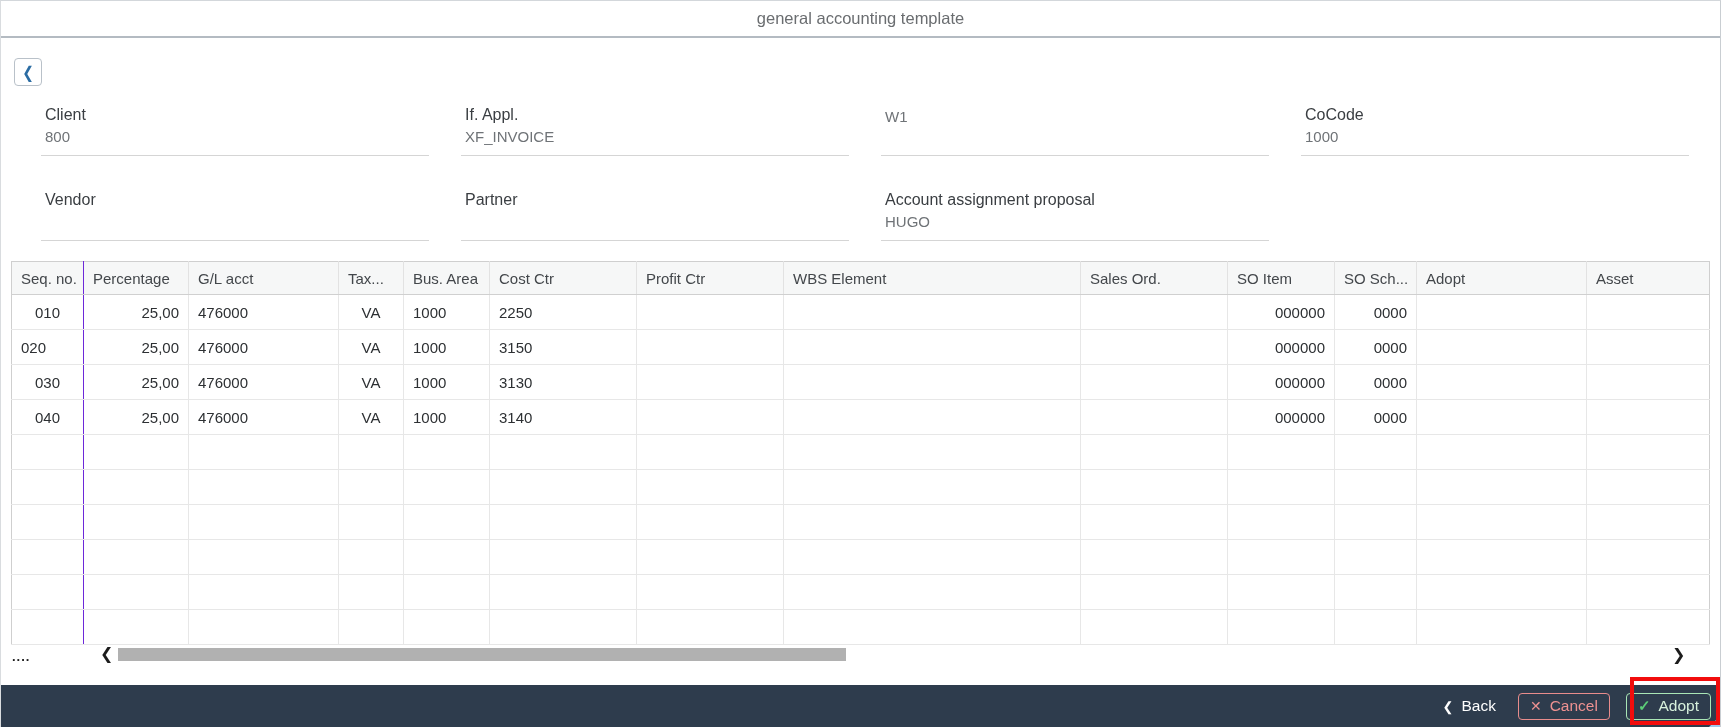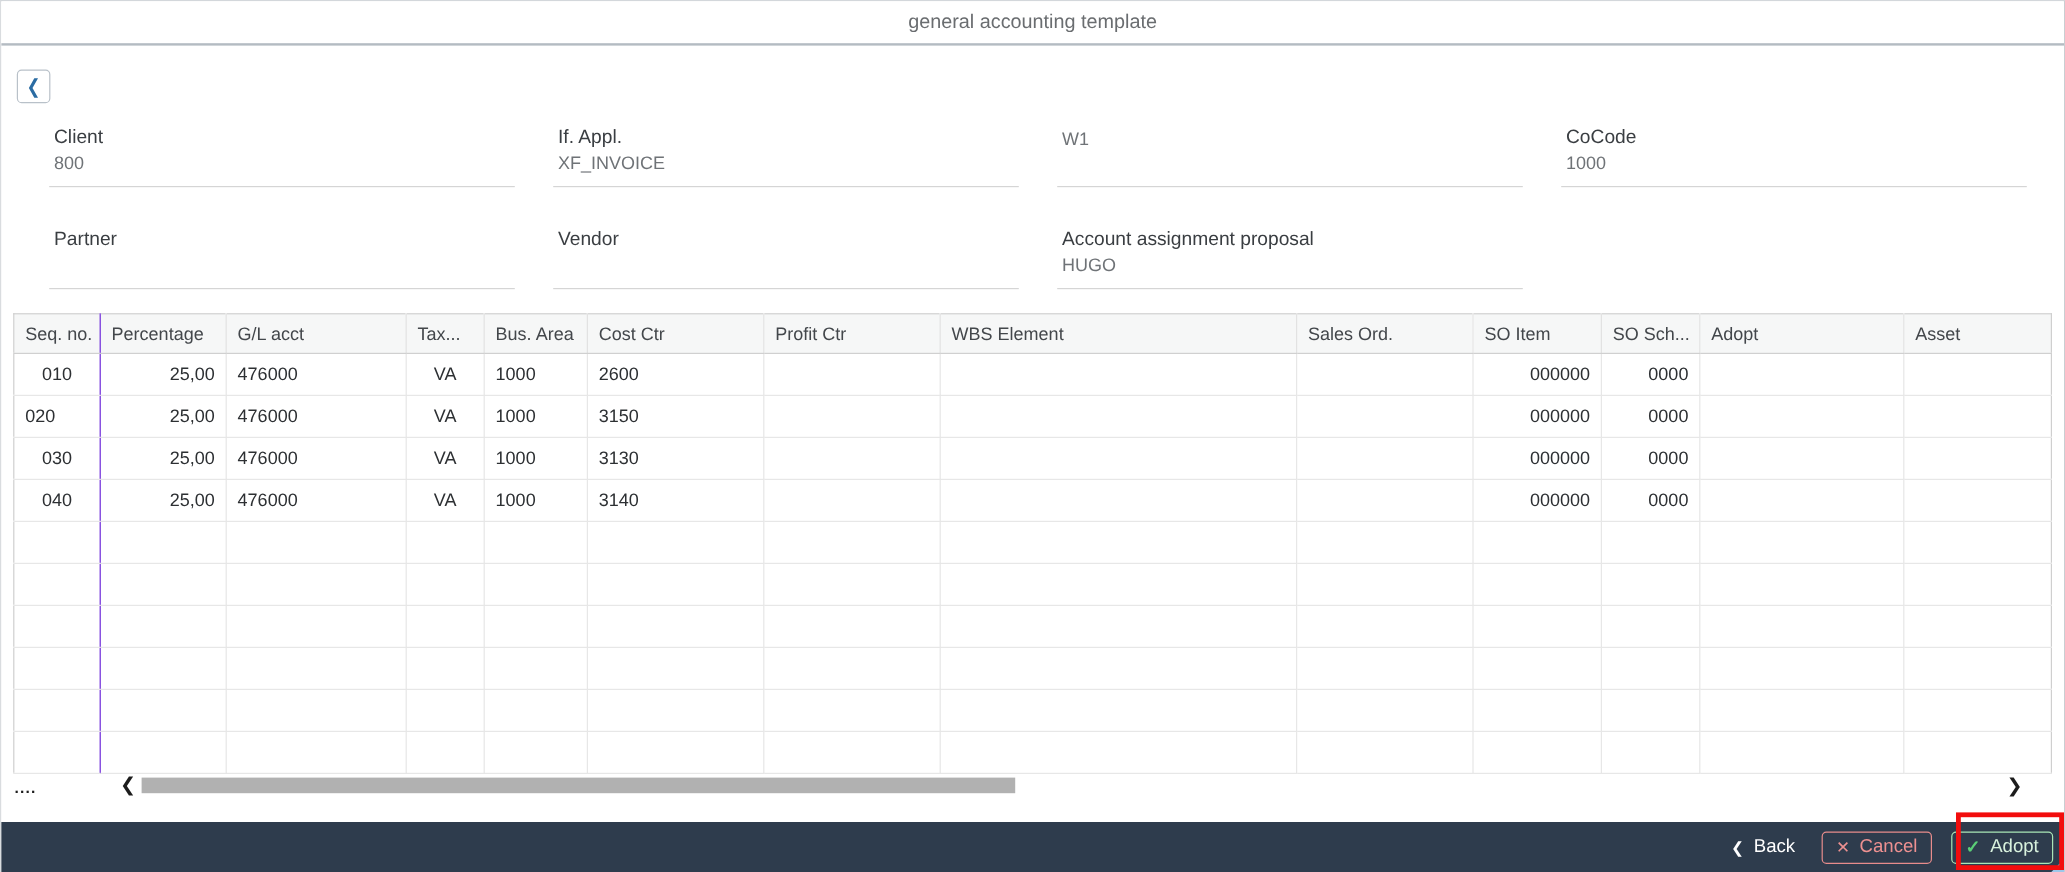--- a/index.html
+++ b/index.html
@@ -89,25 +89,25 @@
       <div class="field-value">XF_INVOICE</div>
     </div>
     <div class="field">
       <div class="field-value">W1</div>
     </div>
     <div class="field">
       <div class="field-label">CoCode</div>
       <div class="field-value">1000</div>
     </div>
     <div class="field">
+      <div class="field-label">Vendor</div>
+      <div class="field-value"></div>
+    </div>
+    <div class="field">
       <div class="field-label">Partner</div>
-      <div class="field-value"></div>
-    </div>
-    <div class="field">
-      <div class="field-label">Vendor</div>
       <div class="field-value"></div>
     </div>
     <div class="field">
       <div class="field-label">Account assignment proposal</div>
       <div class="field-value">HUGO</div>
     </div>
     <div class="field no-line"></div>
   </div>
 
   <table class="acct-table">
@@ -143,21 +143,21 @@
           <th>Asset</th>
         </tr>
       </thead>
     <tbody>
         <tr>
           <td style="text-align: center;">010</td>
           <td style="text-align: right;">25,00</td>
           <td style="text-align: left;">476000</td>
           <td style="text-align: center;">VA</td>
           <td style="text-align: left;">1000</td>
-          <td style="text-align: left;">2600</td>
+          <td style="text-align: left;">2250</td>
           <td style="text-align: left;">&nbsp;</td>
           <td style="text-align: left;">&nbsp;</td>
           <td style="text-align: left;">&nbsp;</td>
           <td style="text-align: right;">000000</td>
           <td style="text-align: right;">0000</td>
           <td style="text-align: left;">&nbsp;</td>
           <td style="text-align: left;">&nbsp;</td>
         </tr>
         <tr>
           <td style="">020</td>

